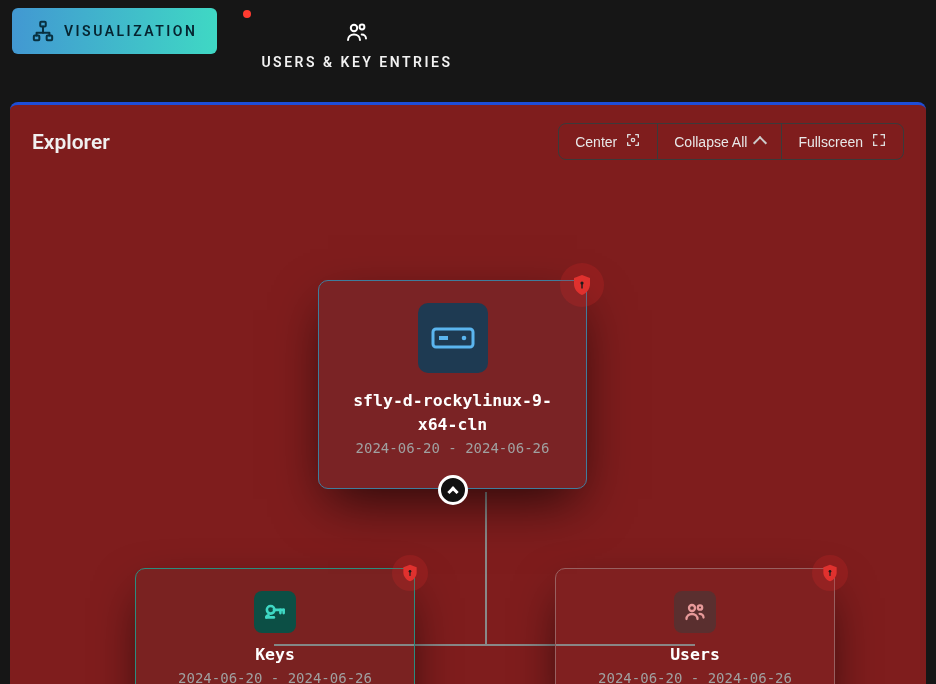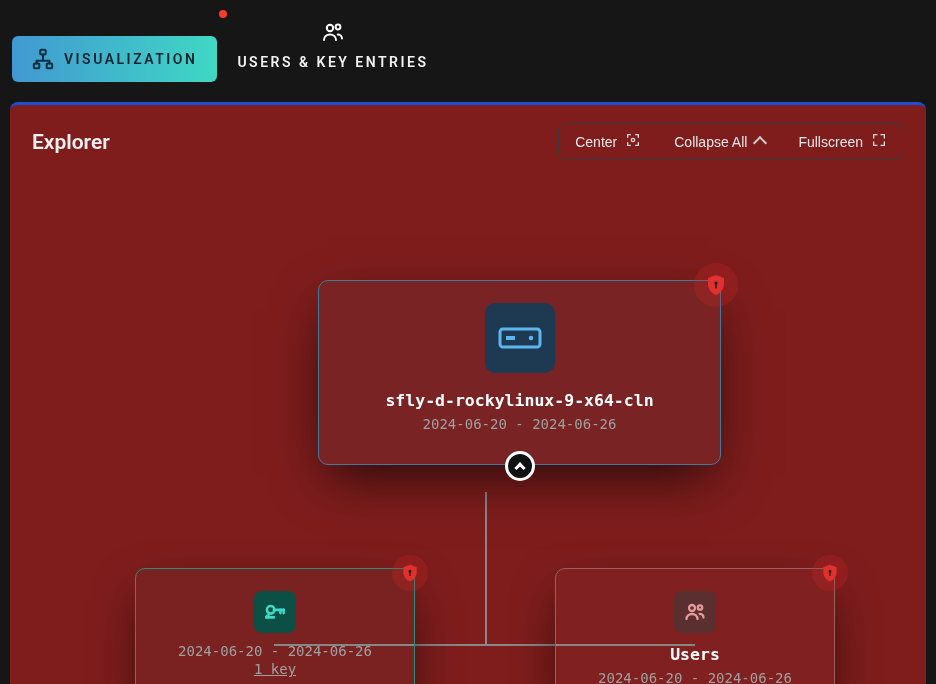--- a/index.html
+++ b/index.html
@@ -1,21 +1,22 @@
 <!DOCTYPE html>
 <html><head>
 <meta charset="utf-8">
 <style>
   * { box-sizing: border-box; margin: 0; padding: 0; }
   html, body { width: 936px; height: 684px; background: #161616; font-family: -apple-system, BlinkMacSystemFont, "Segoe UI", Roboto, sans-serif; color: #f0f0f0; overflow: hidden; }
 
   
   .tabs {
     display: flex;
-    align-items: flex-end;
+    align-items: flex-start;
+    gap: 24px;
     padding: 8px 12px 0 12px;
   }
   .tab {
     display: inline-flex;
     align-items: center;
     gap: 10px;
     padding: 12px 20px;
     border-radius: 6px;
     font-size: 14px;
     font-weight: 600;
@@ -117,21 +118,21 @@
     width: 70px; height: 70px;
     margin: 0 auto 16px auto;
     border-radius: 10px;
     display: flex; align-items: center; justify-content: center;
   }
   .node.small .tile { width: 42px; height: 42px; margin-bottom: 10px; border-radius: 8px; }
   .node .title { font-size: 16.5px; font-weight: 600; line-height: 1.45; color:#fff; }
   .node .sub { font-size: 14px; color: #a0a0a0; margin-top: 3px; }
   .node .count { font-size: 14px; color: #a0a0a0; margin-top: 2px; text-decoration: underline; }
 
-  .node.server { left: 308px; top: 106px; width: 403px; border-color: #3f7c9c; background: rgba(63,124,156,0.07); }
+  .node.server { left: 308px; top: 106px; width: 269px; border-color: #3f7c9c; background: rgba(63,124,156,0.07); }
   .node.server .tile { background: #1e3a52; }
 
   .node.keys { left: 125px; top: 394px; width: 280px; border-color: #2a8d7e; background: rgba(42,141,126,0.05); }
   .node.keys .tile { background: #0c4f45; }
 
   .node.users { left: 545px; top: 394px; width: 280px; border-color: #986060; background: rgba(152,96,96,0.05); }
   .node.users .tile { background: #5a2f2f; }
 
   .shield {
     position: absolute;
@@ -268,20 +269,21 @@
       <div class="tile">
         <svg width="26" height="26" viewBox="0 0 24 24" fill="none" stroke="#3fd8c4" stroke-width="2.4" stroke-linecap="round" stroke-linejoin="round">
           <circle cx="8" cy="10" r="3.5"></circle>
           <path d="M11 10h9"></path>
             <path d="M17 10v3"></path>
             <path d="M20 10v3"></path>
           <path d="M4 17h7"></path>
             <path d="M4 17c0-1.2.9-2 2-2"></path>
         </svg>
       </div>
+      <div class="title">Keys</div>
       <div class="sub">2024-06-20 - 2024-06-26</div>
       <div class="count">1 key</div>
 
     </div>
 
     <div class="node small users">
       <div class="shield">
         <svg viewBox="0 0 24 24" fill="#e0312e">
             <path d="M12 2l8 3v6c0 5-3.4 9.3-8 11-4.6-1.7-8-6-8-11V5l8-3z"></path>
             <circle cx="12" cy="10" r="1.6" fill="#1a1a1a"></circle>

